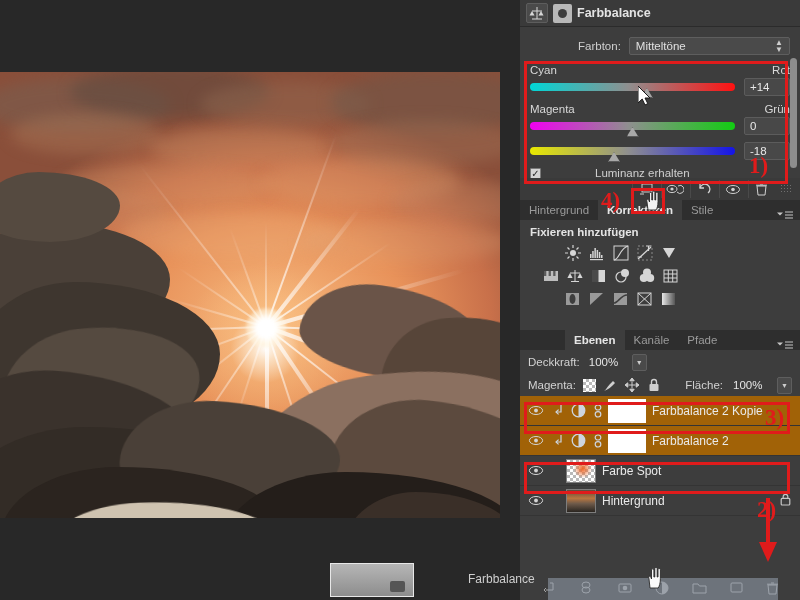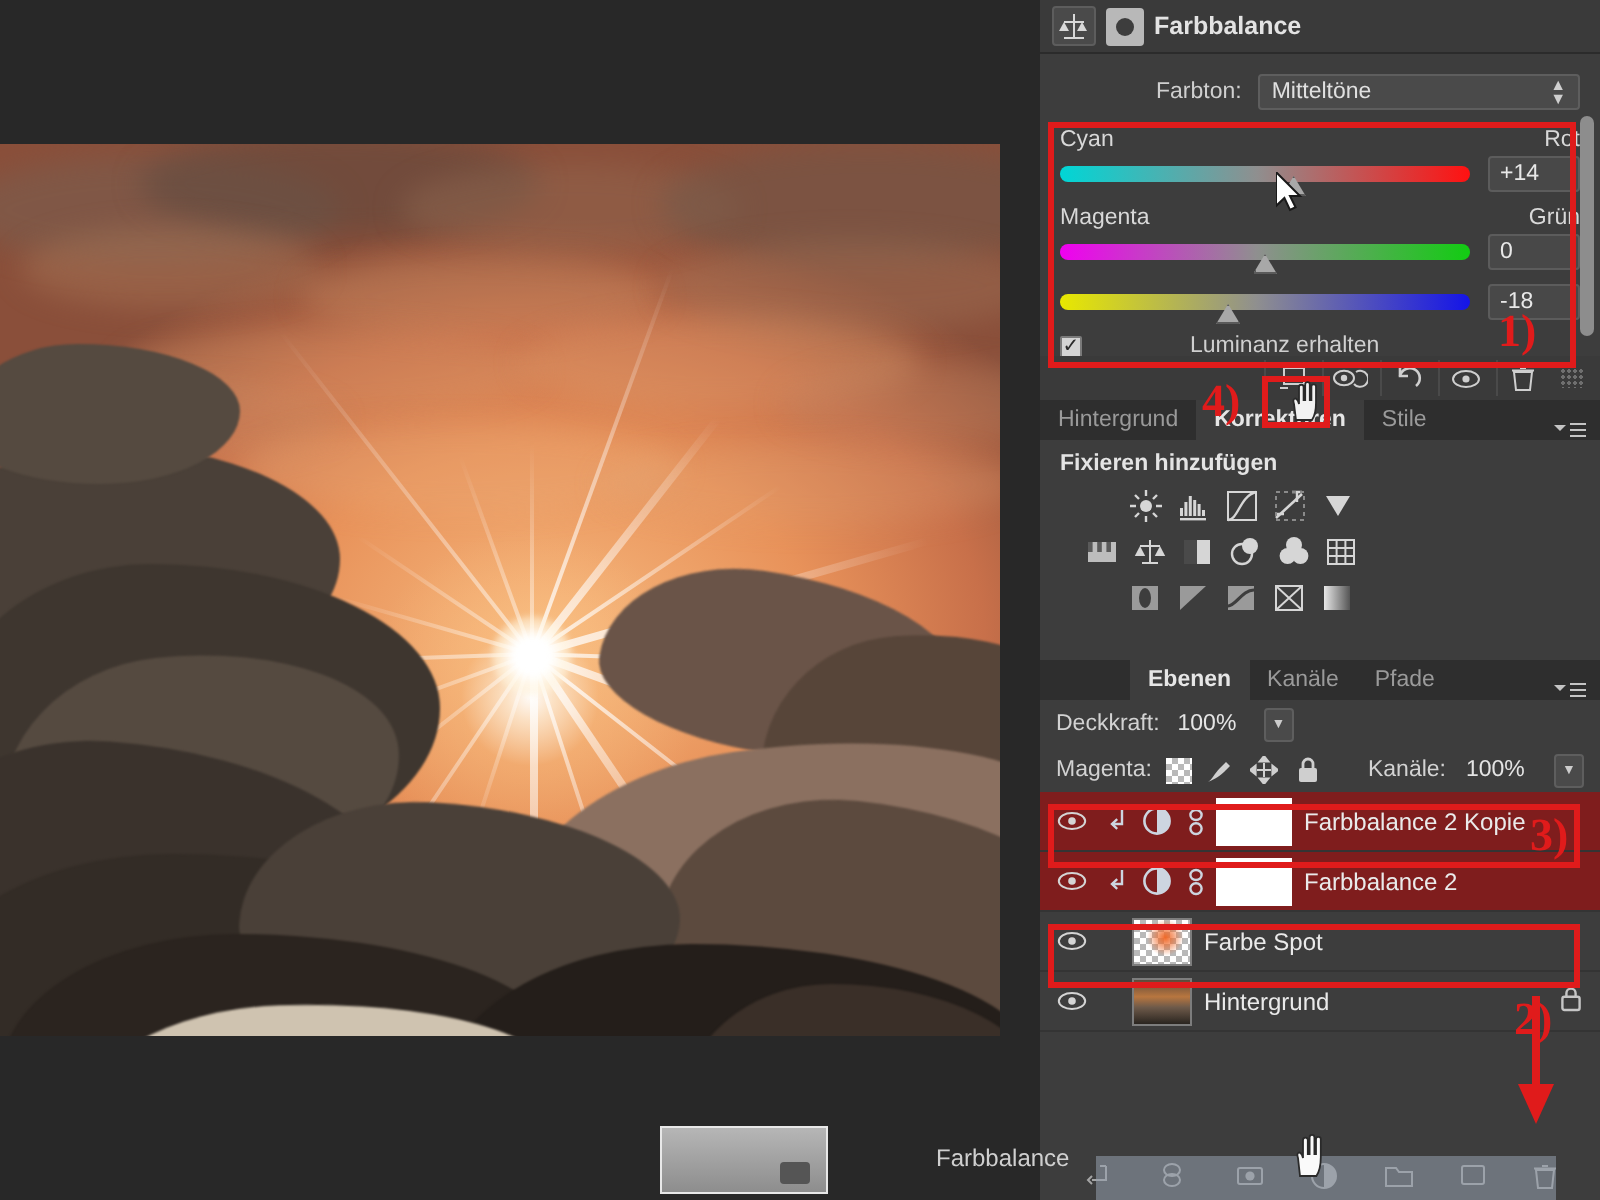--- a/index.html
+++ b/index.html
@@ -101,21 +101,21 @@
     display:flex; align-items:center; justify-content:center; color:#ccc; font-size:7px; }
   .lock-row { position:absolute; top:44px; left:0; width:280px; height:22px; display:flex; align-items:center; padding:0 8px; gap:7px; }
   .lock-ic { width:15px; height:15px; display:flex; align-items:center; justify-content:center; color:#cfcfcf; font-size:12px; }
   .checker { background-image:
       linear-gradient(45deg,#b9b9b9 25%,transparent 25%,transparent 75%,#b9b9b9 75%),
       linear-gradient(45deg,#b9b9b9 25%,transparent 25%,transparent 75%,#b9b9b9 75%);
     background-size:6px 6px; background-position:0 0,3px 3px; background-color:#fff; }
 
   .layers { position:absolute; top:66px; left:0; width:280px; }
   .layer { height:30px; display:flex; align-items:center; border-bottom:1px solid #343434; background:#3d3d3d; }
-  .layer.sel { background:#7f1d1d; }
+  .layer.sel { background:#a16207; }
   .eye { width:32px; height:30px; display:flex; align-items:center; justify-content:center; color:#d0d0d0; font-size:12px; }
   .clipic { width:14px; display:flex; align-items:center; justify-content:center; color:#cdd5e0; font-size:11px; }
   .linkic { width:16px; display:flex; align-items:center; justify-content:center; color:#cdd5e0; font-size:11px; }
   .thumb { width:38px; height:24px; border:2px solid #fff; margin:0 6px 0 2px; background:#fff; }
   .thumb.small { width:30px; height:24px; border:1px solid #7d7d7d; }
   .lname { color:#eaeaea; font-size:12px; }
   .lname.uline { text-decoration:underline; }
   .lockmini { margin-left:auto; margin-right:9px; color:#c6c6c6; font-size:11px; }
 
   .layers-toolbar { position:absolute; left:0; bottom:0; width:280px; height:22px; background:#3d3d3d;
@@ -488,21 +488,21 @@
           <svg width="14" height="14" viewBox="0 0 14 14">
               <path d="M7 0l2.2 2.8H4.8zM7 14l2.2-2.8H4.8zM0 7l2.8-2.2v4.4zM14 7l-2.8 2.2V4.8zM7 3.5v7M3.5 7h7" stroke="#cfcfcf" fill="#cfcfcf" stroke-width="1"></path>
             </svg>
         </div>
         <div class="lock-ic">
           <svg width="12" height="14" viewBox="0 0 12 14">
               <rect x="1.5" y="6" width="9" height="7" rx="1" fill="#cfcfcf"></rect>
               <path d="M3.5 6V4a2.5 2.5 0 015 0v2" fill="none" stroke="#cfcfcf" stroke-width="1.4"></path>
             </svg>
         </div>
-        <span class="opac-lbl" style="margin-left:auto">Kanäle:</span>
+        <span class="opac-lbl" style="margin-left:auto">Fläche:</span>
         <div class="opac-val">100%</div>
         <div class="mini-arrow">▼</div>
       </div>
 
       <div class="layers" id="layer-list">
           <div class="layer sel">
             <div class="eye">
               <svg width="16" height="11" viewBox="0 0 16 11">
                 <ellipse cx="8" cy="5.5" rx="6.6" ry="4" fill="none" stroke="#d4d4d4"></ellipse>
                 <circle cx="8" cy="5.5" r="1.9" fill="#d4d4d4"></circle>

